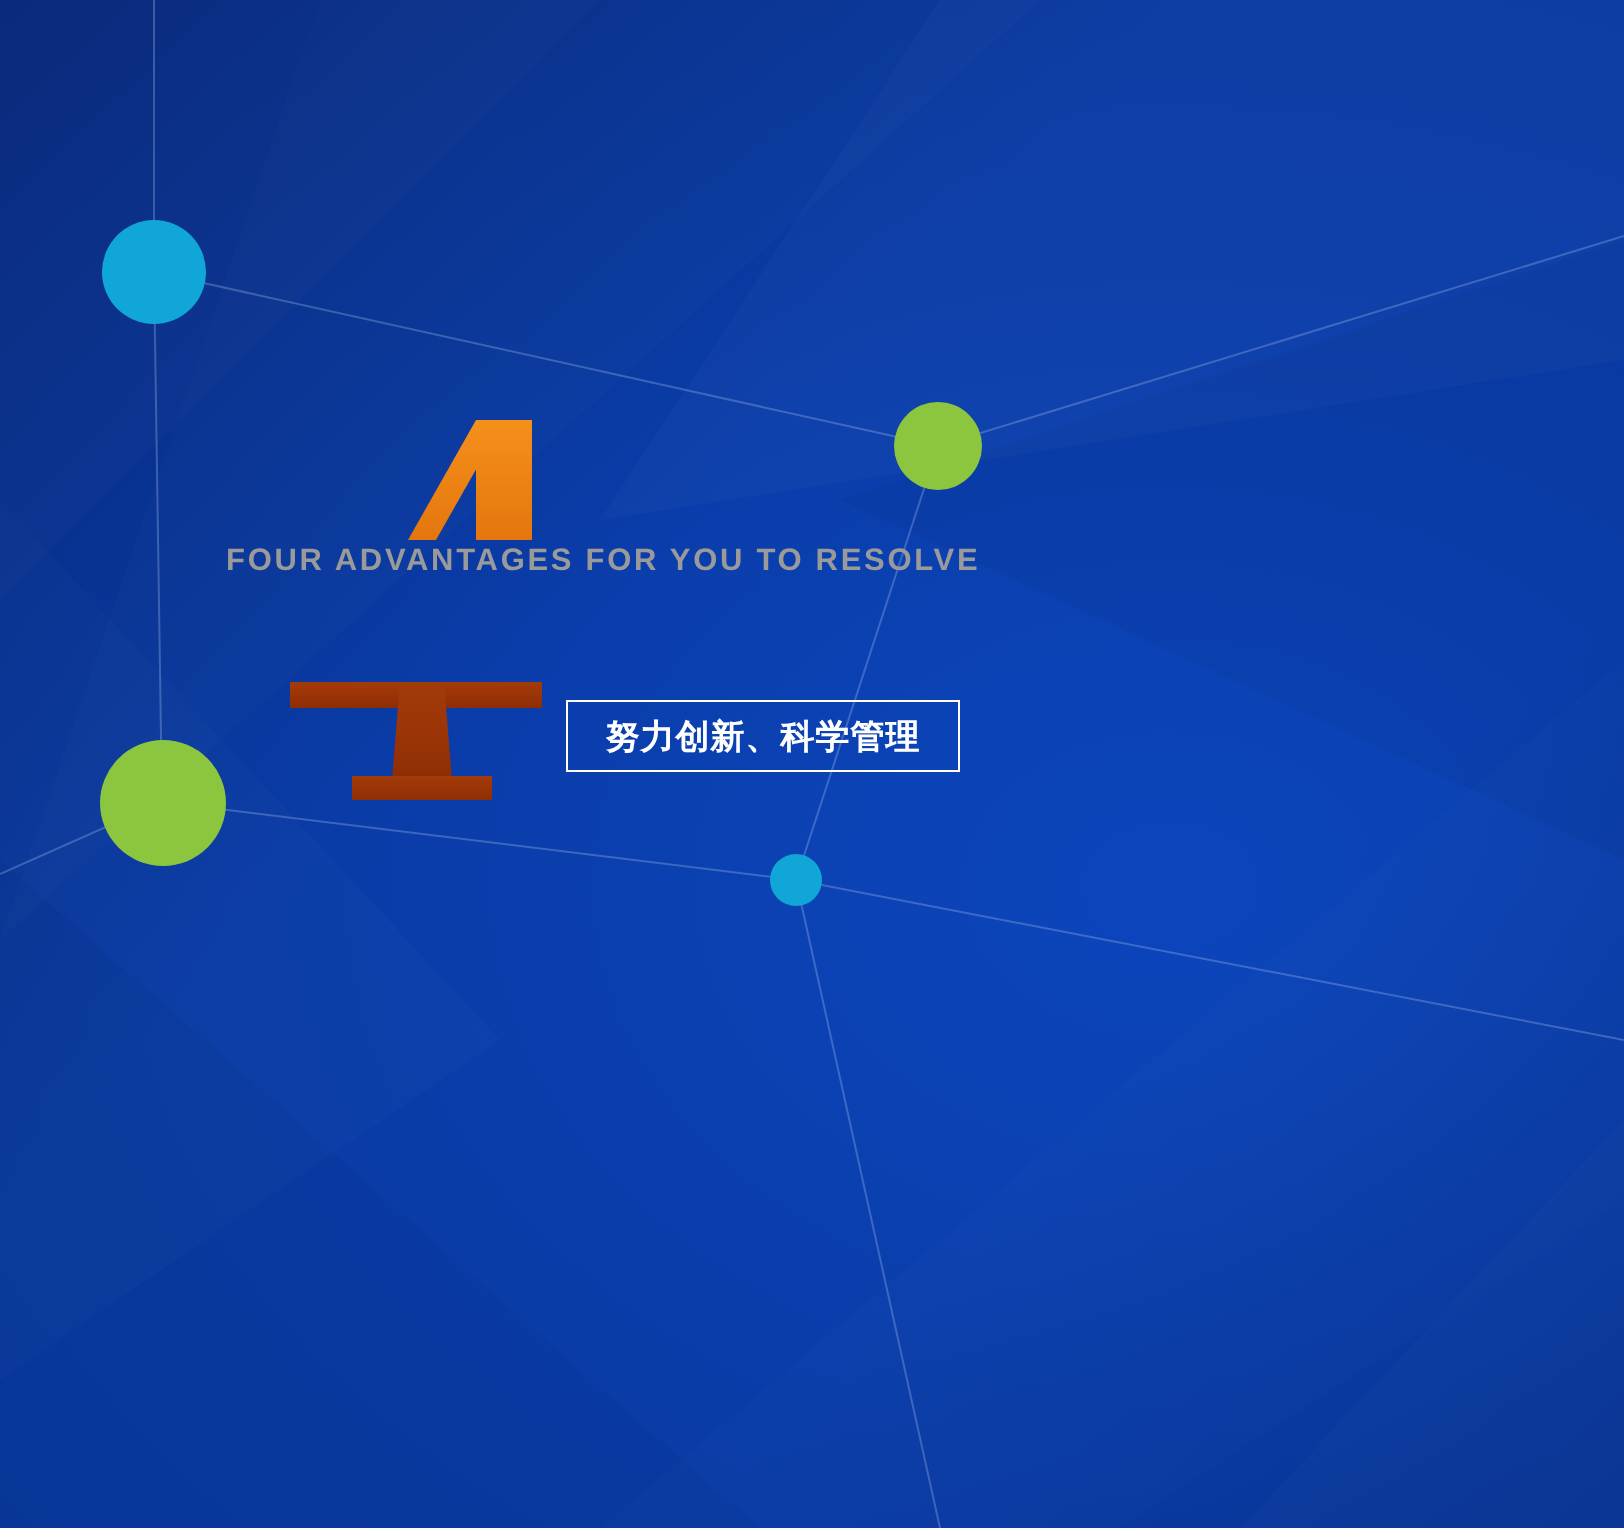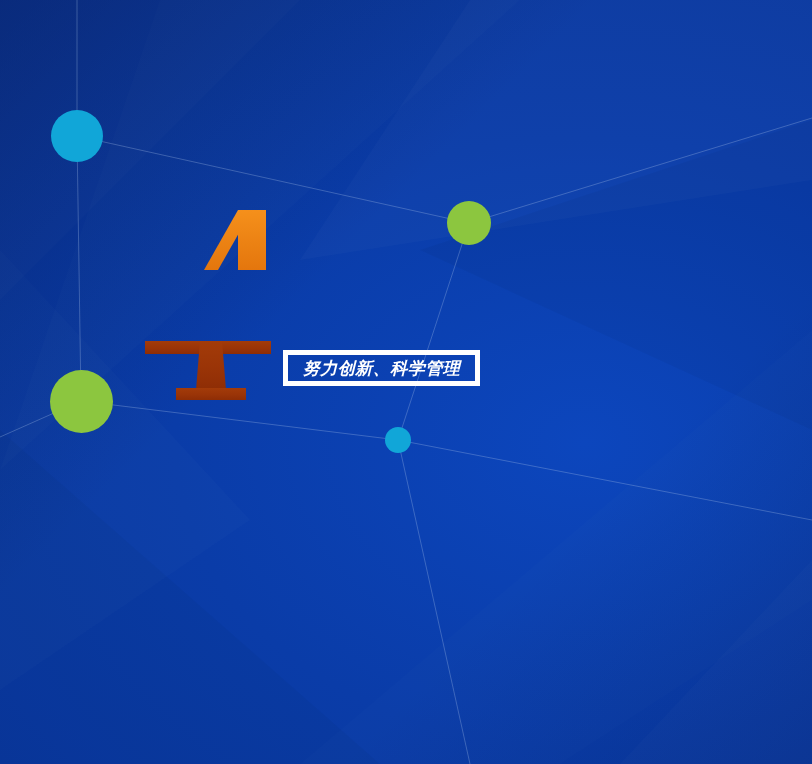--- a/index.html
+++ b/index.html
@@ -82,26 +82,25 @@
     color: #ffffff;
     letter-spacing: 1px;
     white-space: nowrap;
   }
   .tagline-box {
     position: absolute;
     left: 283px;
     top: 350px;
     width: 197px;
     height: 36px;
-    border: 5px solid #ffffff;
+    border: 1px solid #ffffff;
     display: flex;
     align-items: center;
     justify-content: center;
     box-sizing: border-box;
-    font-style: italic;
   }
   .tagline-text {
     font-size: 17px;
     font-weight: bold;
     color: #ffffff;
     letter-spacing: 0.5px;
     white-space: nowrap;
   }
 </style>
 </head>
@@ -159,19 +158,20 @@
       <polygon points="64,70 98,10 112,10 78,70" fill="url(#gOrange)"></polygon>
       <rect x="98" y="10" width="28" height="60" fill="url(#gOrange)"></rect>
     </g>
     <g>
       <rect x="5" y="141" width="126" height="13" fill="url(#gRed)"></rect>
       <path d="M60,141 L82,141 L86,190 L56,190 Z" fill="url(#gRed)"></path>
       <rect x="36" y="188" width="70" height="12" fill="url(#gRed)"></rect>
     </g>
   </svg>
 
+  <div class="eyebrow">FOUR ADVANTAGES FOR YOU TO RESOLVE</div>
 
 
   <div class="tagline-box">
     <span class="tagline-text">努力创新、科学管理</span>
   </div>
 
 </div>
 
 </body></html>

